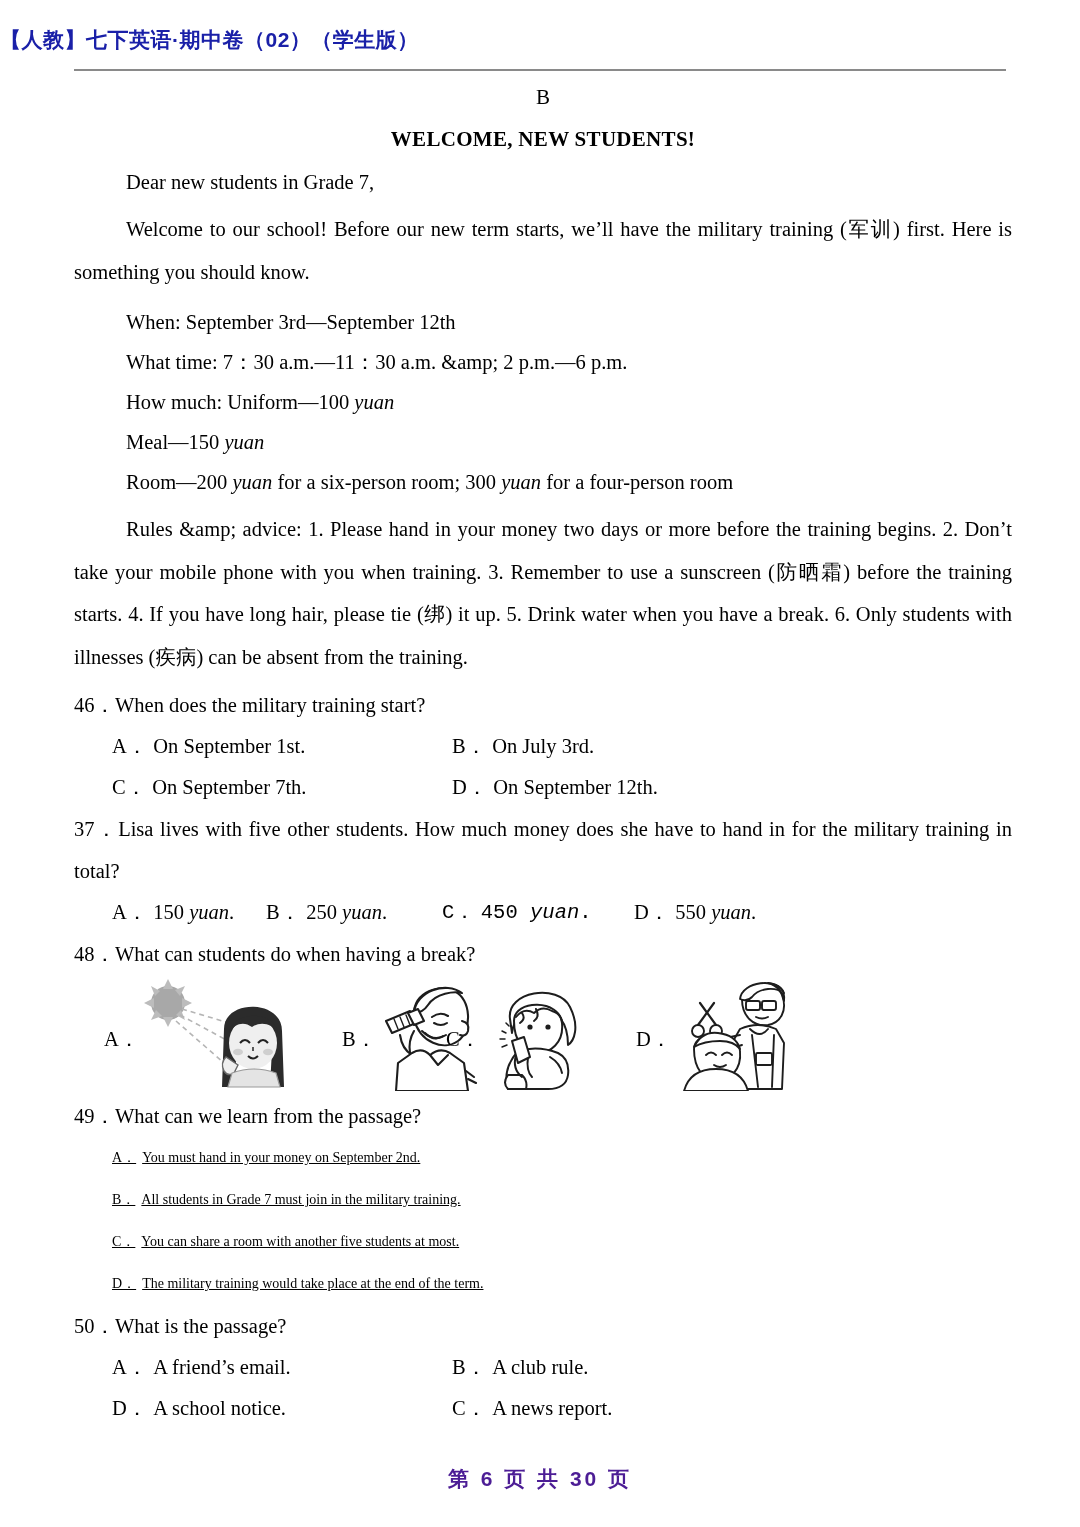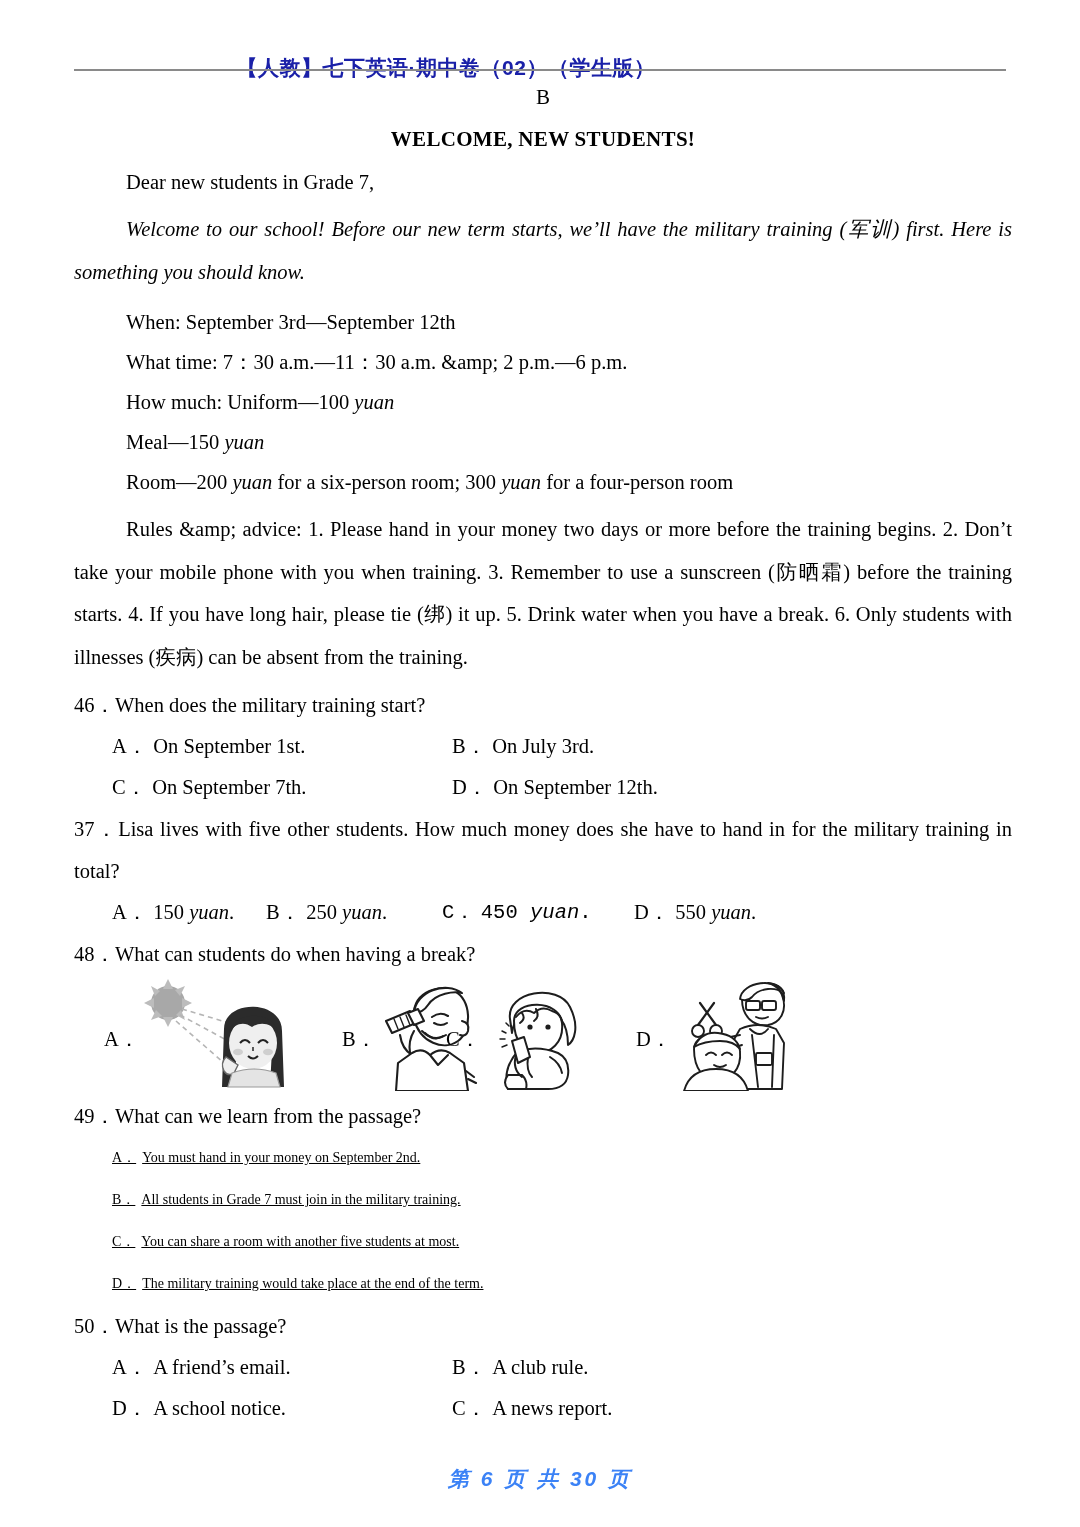--- a/index.html
+++ b/index.html
@@ -23,22 +23,21 @@
     height: 1527px;
     box-sizing: border-box;
   }
 
   
   .doc-header {
     position: absolute;
     top: 26px;
     left: 0;
     width: 892px;
-    text-align: center;
-    margin-top: 28px;
+    text-align: left;
   }
   .doc-header-title {
     display: inline-block;
     font-family: "Liberation Sans", "DejaVu Sans", sans-serif;
     font-weight: bold;
     font-size: 21px;
     letter-spacing: 0.5px;
     color: #1a20a8;
     white-space: nowrap;
   }
@@ -77,21 +76,20 @@
   p.para {
     margin: 0 0 14px 0;
     font-size: 20.5px;
     line-height: 43px;
     text-align: justify;
     text-justify: inter-word;
     text-indent: 0;
   }
   p.para.indent {
     text-indent: 52px;
-    font-style: italic;
   }
   p.line {
     margin: 0 0 11px 0;
     font-size: 20.5px;
     line-height: 29px;
     text-indent: 52px;
   }
   p.flow {
     margin: 0 0 6px 0;
     font-size: 20.5px;
@@ -197,22 +195,21 @@
     bottom: 34px;
     left: 0;
     width: 1080px;
     text-align: center;
   }
   .footer-text {
     font-family: "Liberation Sans", "DejaVu Sans", sans-serif;
     font-weight: bold;
     font-size: 21px;
     letter-spacing: 3px;
-    color: #3b82f6;
-    font-style: italic;
+    color: #4c1d95;
   }
 </style>
 </head>
 <body>
 
 <div class="page">
 
   <div class="doc-header">
     <span class="doc-header-title">【人教】七下英语·期中卷（02）（学生版）</span>
   </div>

